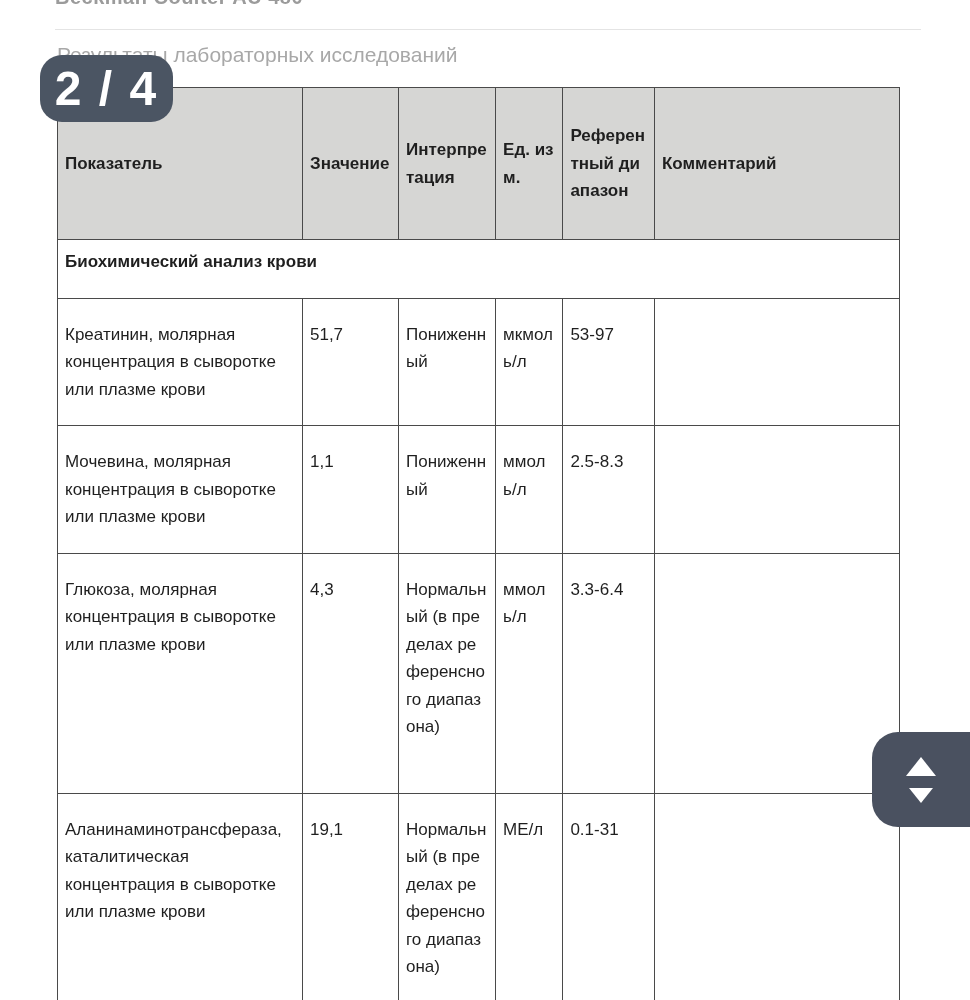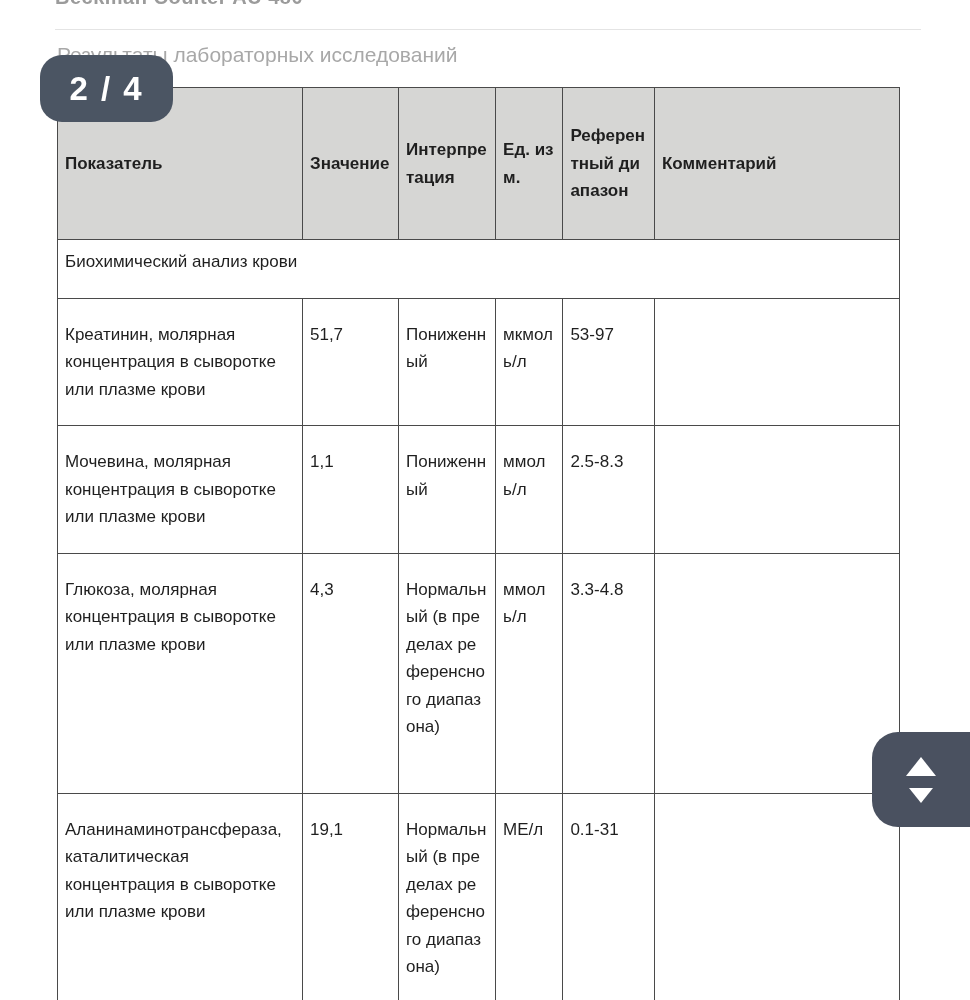--- a/index.html
+++ b/index.html
@@ -26,21 +26,21 @@
   .doc-title {
     position: absolute; top: 43px; left: 57px;
     font-size: 21px; color: #a8a8a8; white-space: nowrap;
   }
 
   
   .page-badge {
     position: absolute; left: 40px; top: 55px;
     width: 133px; height: 67px;
     background: #4b5563; border-radius: 22px;
-    color: #ffffff; font-size: 33px; font-weight: 700;
+    color: #ffffff; font-size: 48px; font-weight: 700;
     display: flex; align-items: center; justify-content: center;
     letter-spacing: 2px;
     z-index: 5;
   }
 
   
   table.results {
     position: absolute; left: 57px; top: 87px;
     width: 843px;
     border-collapse: collapse;
@@ -63,21 +63,21 @@
   }
   table.results thead th.c-name { word-break: normal; }
   .c-name  { width: 222px; }
   .c-val   { width: 87px; }
   .c-interp{ width: 88px; }
   .c-unit  { width: 61px; }
   .c-range { width: 83px; }
   .c-comm  { width: 222px; }
   td.cell-interp, td.cell-unit { word-break: break-all; }
   tr.section-row td {
-    font-weight: 400;
+    font-weight: 700;
     vertical-align: top;
     padding-top: 8px;
   }
   tr.hdr-row   { height: 152px; }
   tr.section-row { height: 56px; }
   tr.data-row-0 { height: 104px; }
   tr.data-row-1 { height: 107px; }
   tr.data-row-2 { height: 240px; }
   tr.data-row-3 { height: 248px; }
 
@@ -158,21 +158,21 @@
         <td class="cell-unit">ммоль/л</td>
         <td class="cell-range">2.5-8.3</td>
         <td class="cell-comm"></td>
       </tr>
 
       <tr class="data-row-2">
         <td class="cell-name">Глюкоза, молярная концентрация в сыворотке или плазме крови</td>
         <td class="cell-val">4,3</td>
         <td class="cell-interp">Нормальный (в пределах референсного диапазона)</td>
         <td class="cell-unit">ммоль/л</td>
-        <td class="cell-range">3.3-4.8</td>
+        <td class="cell-range">3.3-6.4</td>
         <td class="cell-comm"></td>
       </tr>
 
       <tr class="data-row-3">
         <td class="cell-name">Аланинаминотрансфераза, каталитическая концентрация в сыворотке или плазме крови</td>
         <td class="cell-val">19,1</td>
         <td class="cell-interp">Нормальный (в пределах референсного диапазона)</td>
         <td class="cell-unit">МЕ/л</td>
         <td class="cell-range">0.1-31</td>
         <td class="cell-comm"></td>

